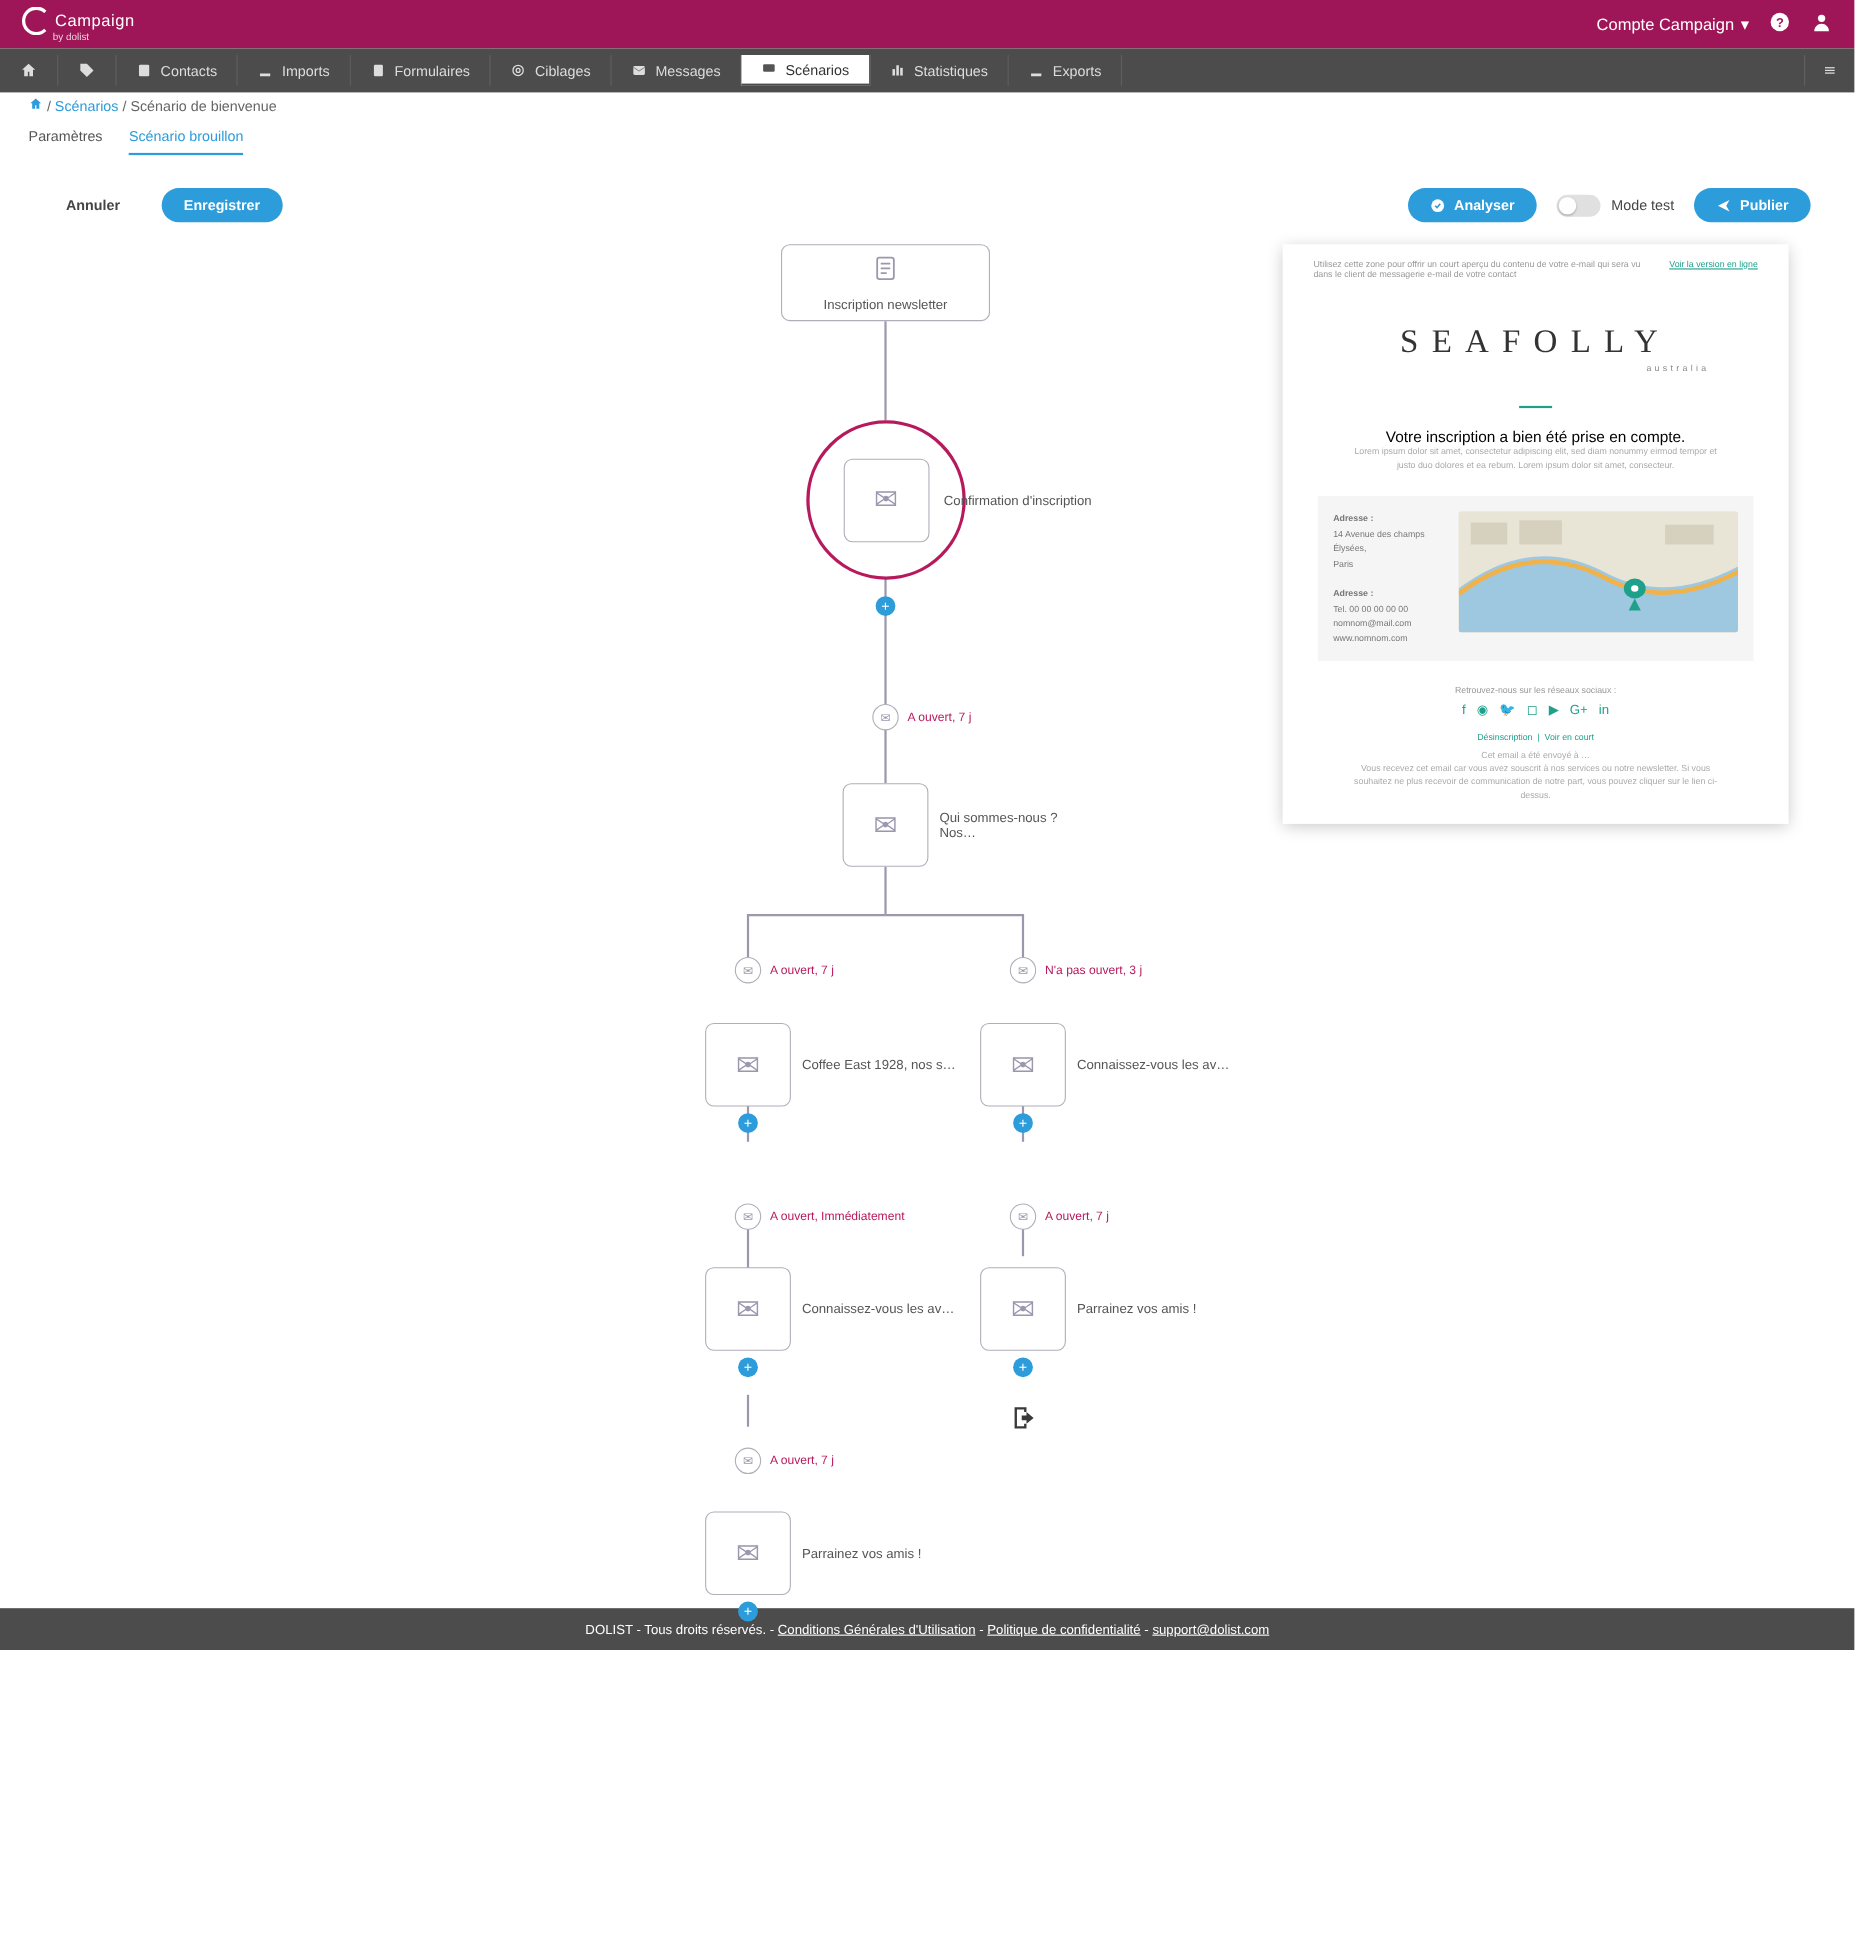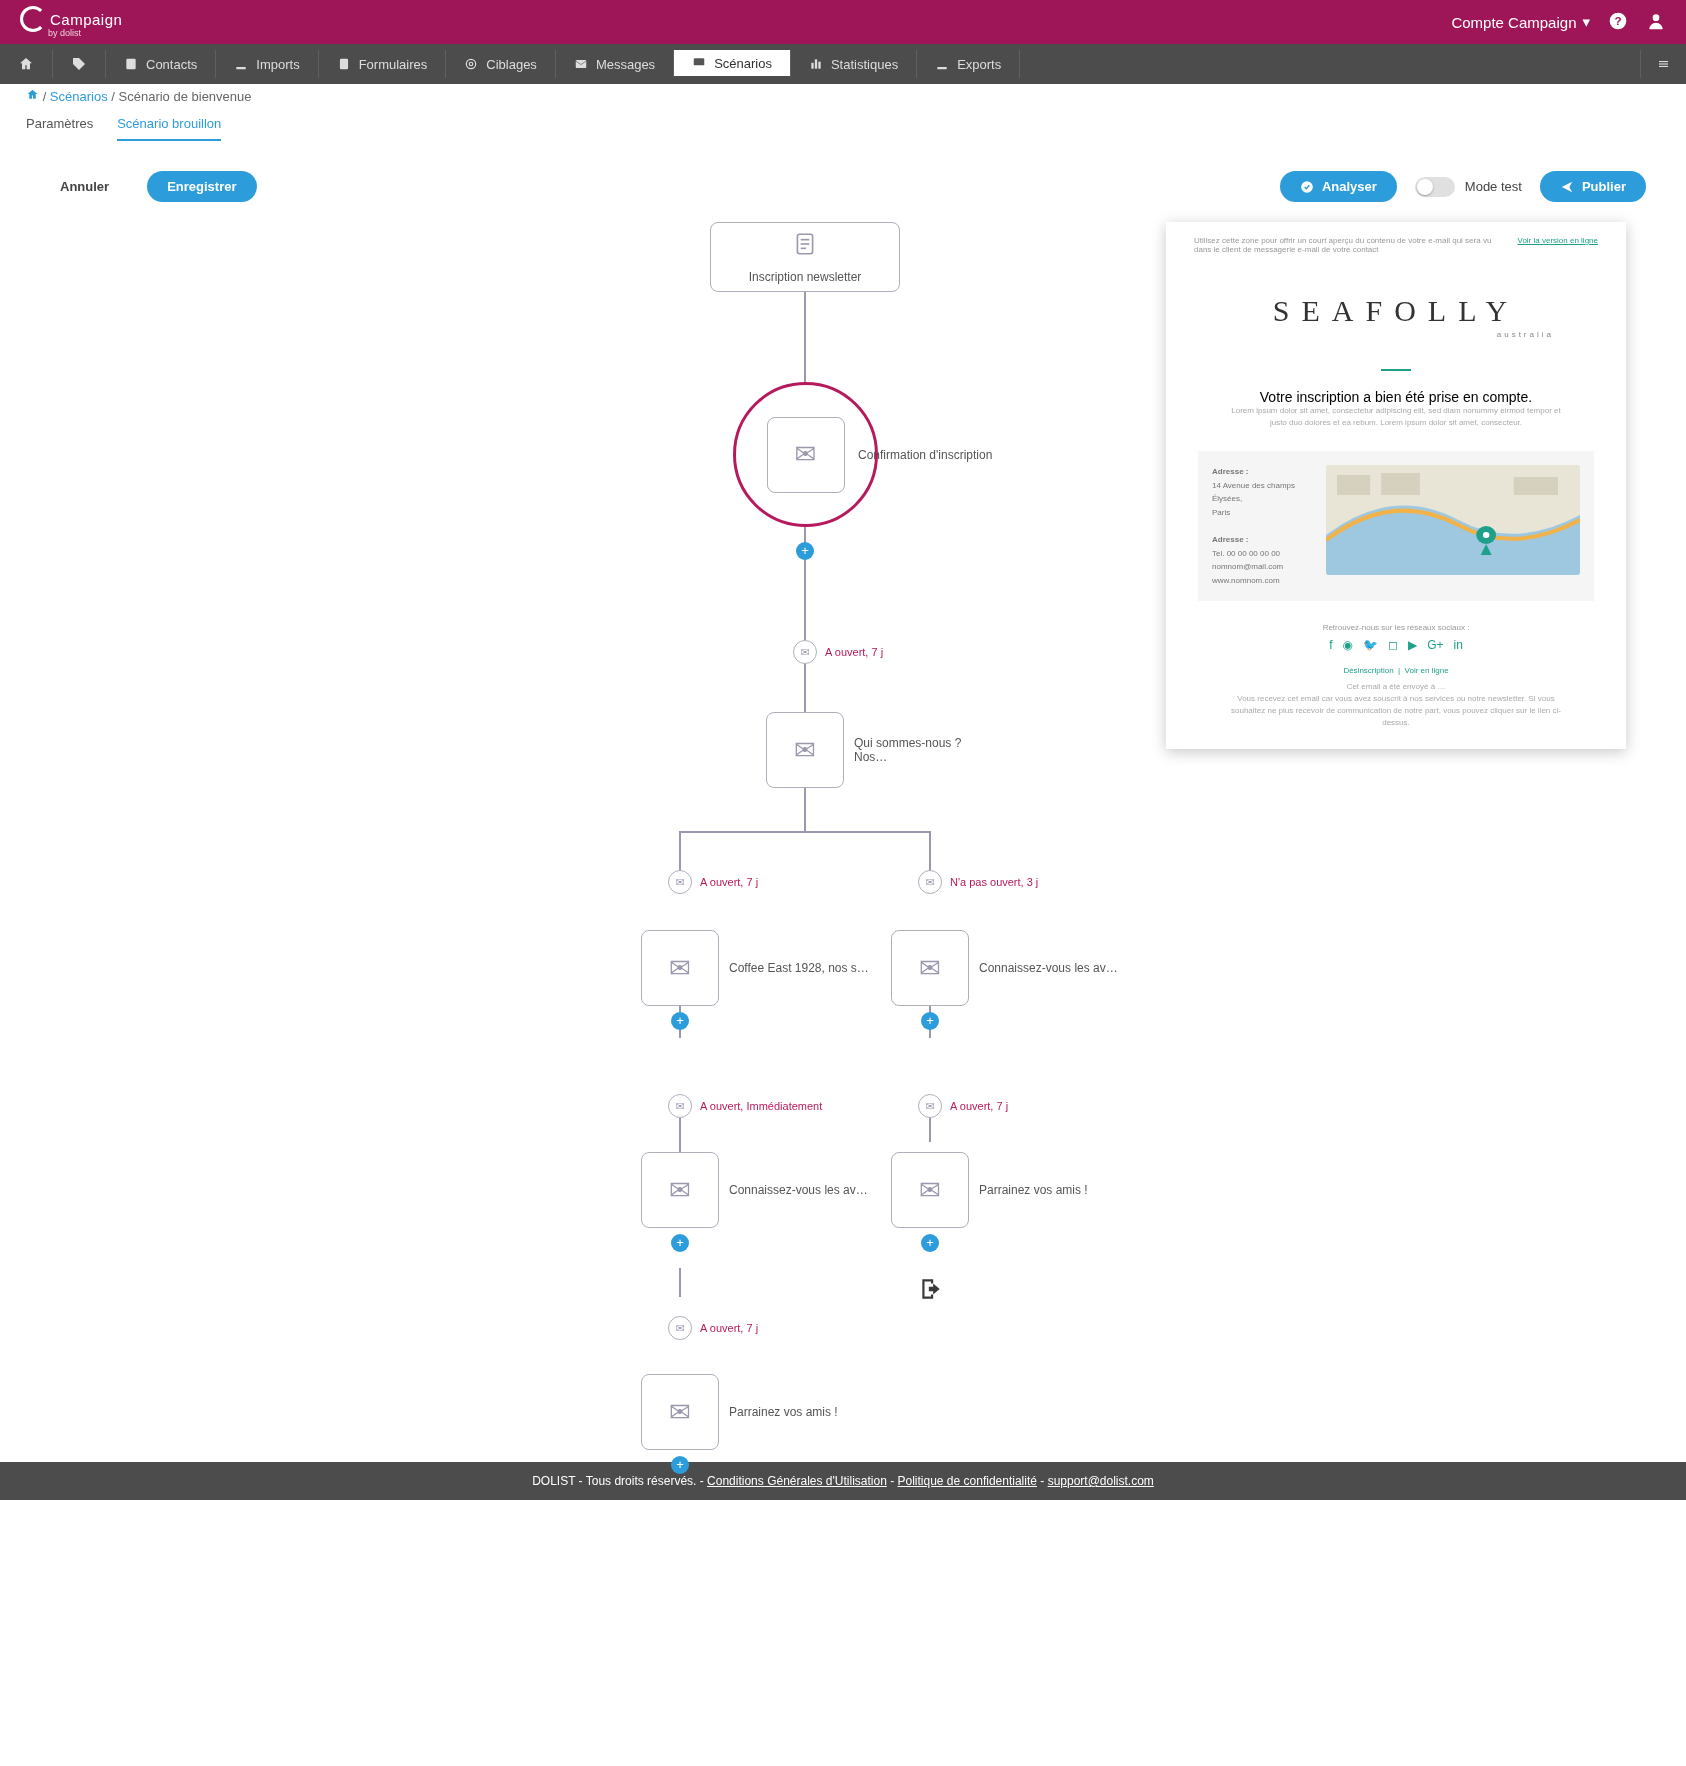--- a/index.html
+++ b/index.html
@@ -384,21 +384,21 @@
         <span>◉</span>
         <span>🐦</span>
         <span>◻</span>
         <span>▶</span>
         <span>G+</span>
         <span>in</span>
       </div>
       <div class="footer-links">
         <span>Désinscription</span>
         &nbsp;|&nbsp;
-        <span>Voir en ligne</span>
+        <span>Voir en court</span>
       </div>
       <div class="lorem" style="margin-top:6px">Cet email a été envoyé à …</div>
       <div class="lorem">Vous recevez cet email car vous avez souscrit à nos services ou notre newsletter. Si vous souhaitez ne plus recevoir de communication de notre part, vous pouvez cliquer sur le lien ci-dessus.</div>
     </div>
   </div>
 
 </div>
 
 <div class="footer">
   <span>DOLIST - Tous droits réservés. - </span>

